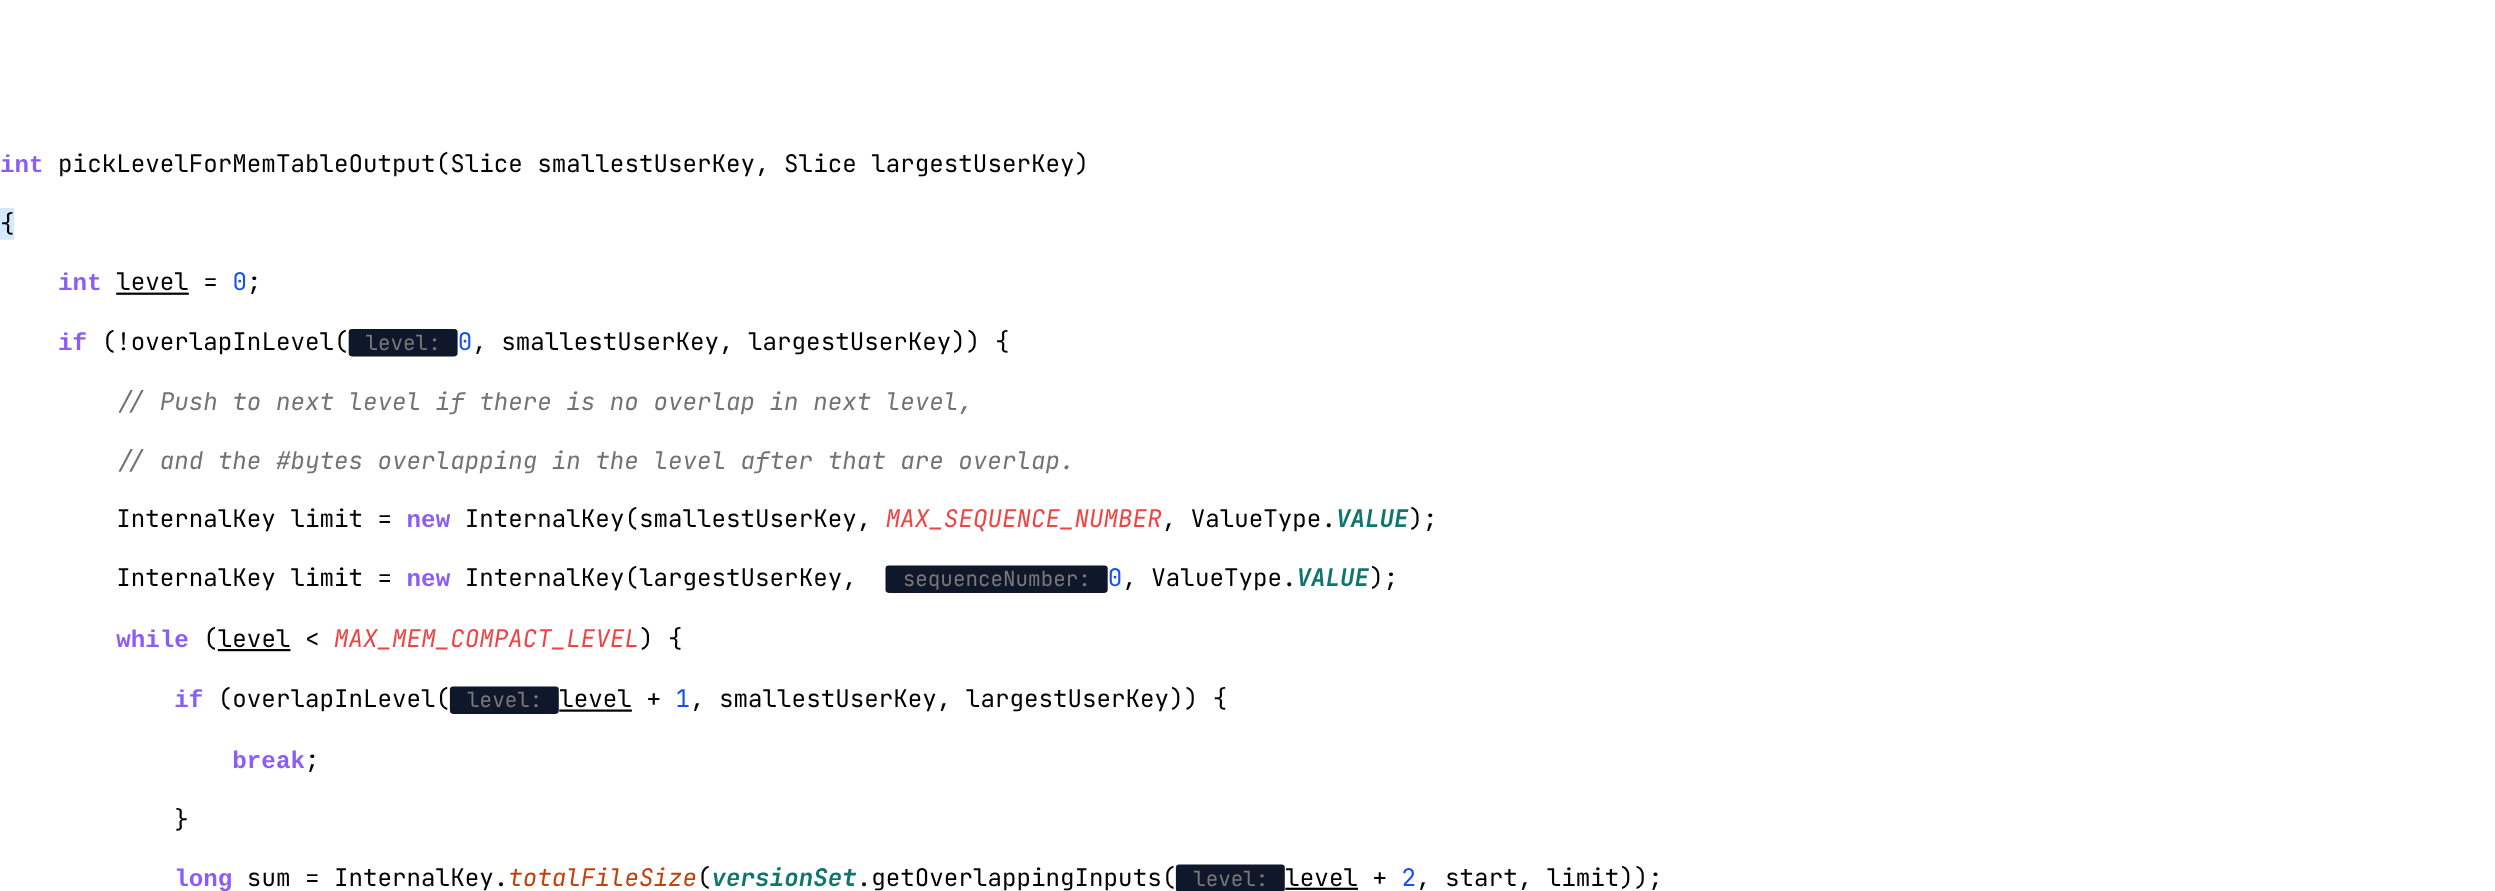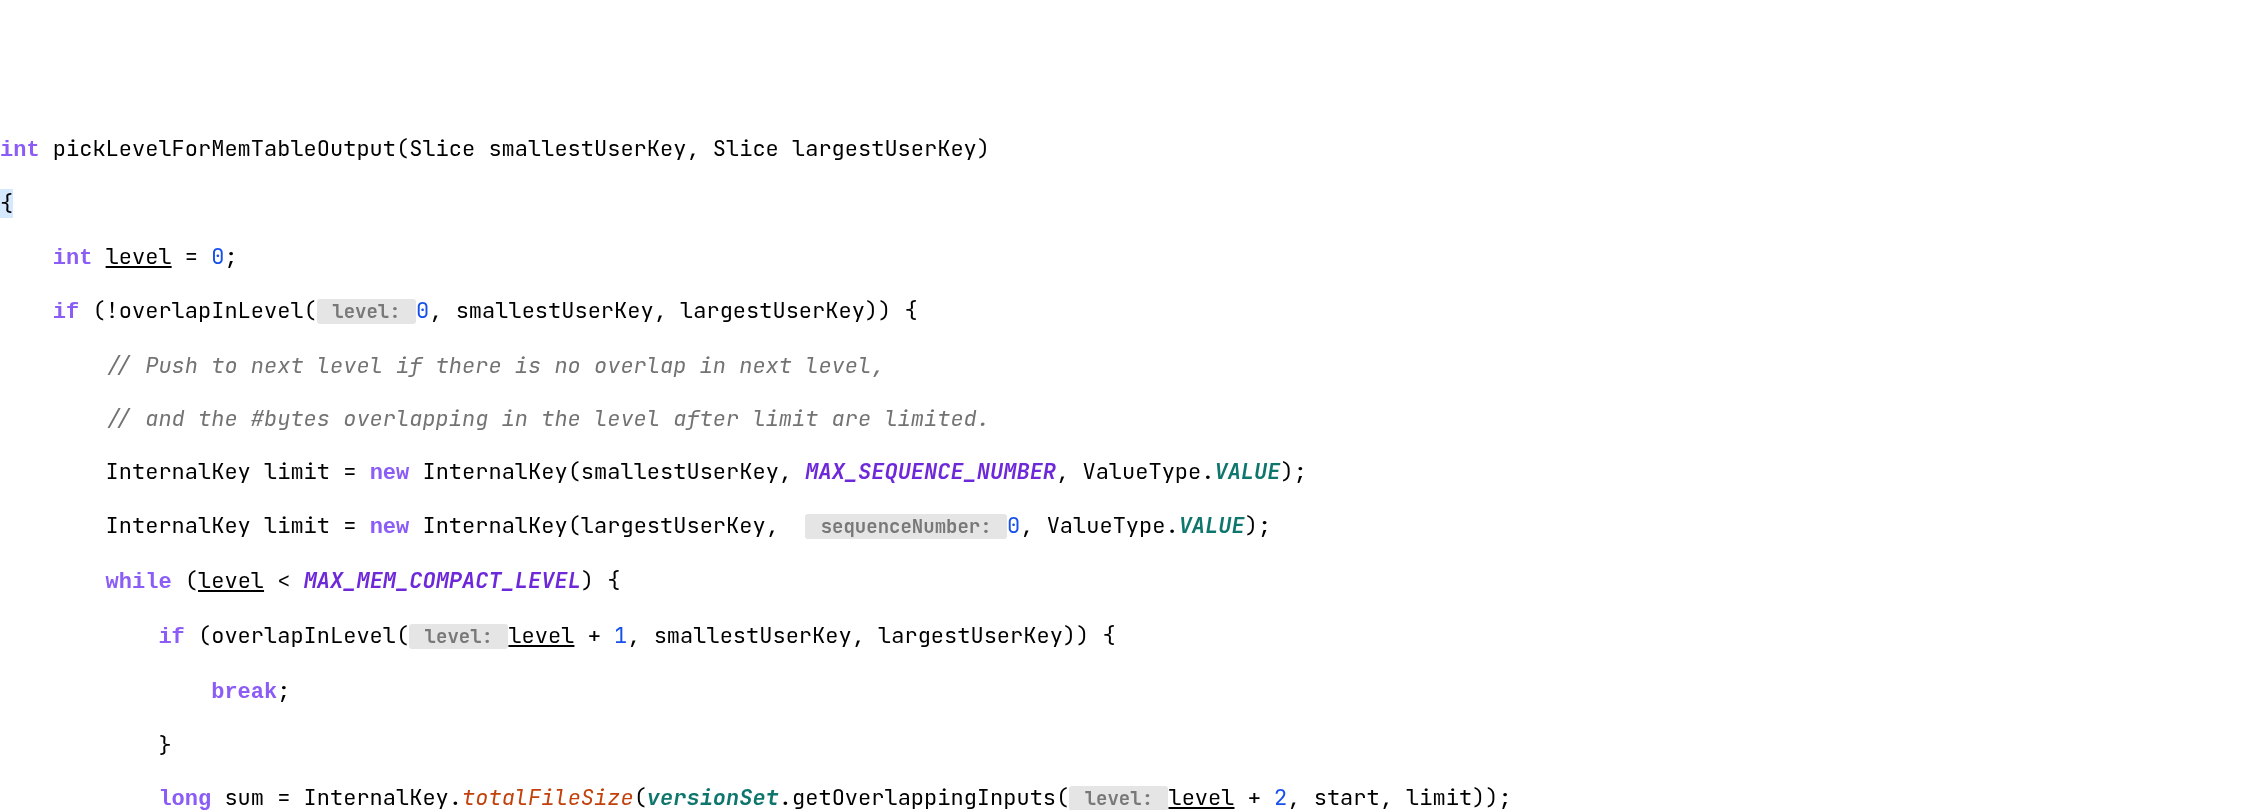--- a/index.html
+++ b/index.html
@@ -30,36 +30,36 @@
     }
     .num {
       color: #1750eb;
     }
     .comment {
       color: #737373;
       font-style: italic;
       text-align: right;
     }
     .const {
-      color: #6d28d9;
+      color: #ef4444;
       font-style: italic;
-      font-weight: bold;
+      font-weight: normal;
     }
     .method {
       color: #c2410c;
       font-style: italic;
     }
     .underline {
       text-decoration: underline;
     }
     .hint {
-      background: #e5e5e5;
+      background: #0f172a;
       color: #787878;
       font-style: normal;
-      font-weight: bold;
+      font-weight: normal;
       padding: 0 4px;
       border-radius: 3px;
       font-size: 19px;
     }
     .brace-hl {
       background: #d4e8ff;
     }
     .field-access {
       color: #0f766e;
       font-style: italic;
@@ -70,21 +70,21 @@
 <body>
 
 
 
 <div class="code-container">
 <span class="line"><span class="kw">int</span> <span>pickLevelForMemTableOutput</span><span>(Slice smallestUserKey, Slice largestUserKey)</span></span>
 <span class="line"><span class="brace-hl">{</span></span>
 <span class="line">    <span class="kw">int</span> <span class="underline">level</span><span> = </span><span class="num">0</span><span>;</span></span>
 <span class="line">    <span class="kw">if</span><span> (!overlapInLevel(</span><span class="hint"> level: </span><span class="num">0</span><span>, smallestUserKey, largestUserKey)) {</span></span>
 <span class="line">        <span class="comment">// Push to next level if there is no overlap in next level,</span></span>
-<span class="line">        <span class="comment">// and the #bytes overlapping in the level after limit are limited.</span></span>
+<span class="line">        <span class="comment">// and the #bytes overlapping in the level after that are overlap.</span></span>
 <span class="line">        <span>InternalKey limit = </span><span class="kw">new</span><span> InternalKey(smallestUserKey, </span><span class="const">MAX_SEQUENCE_NUMBER</span><span>, ValueType.</span><span class="field-access">VALUE</span><span>);</span></span>
 <span class="line">        <span>InternalKey limit = </span><span class="kw">new</span><span> InternalKey(largestUserKey, </span> <span class="hint"> sequenceNumber: </span><span class="num">0</span><span>, ValueType.</span><span class="field-access">VALUE</span><span>);</span></span>
 <span class="line">        <span class="kw">while</span><span> (</span><span class="underline">level</span><span> &lt; </span><span class="const">MAX_MEM_COMPACT_LEVEL</span><span>) {</span></span>
 <span class="line">            <span class="kw">if</span><span> (overlapInLevel(</span><span class="hint"> level: </span><span class="underline">level</span><span> + </span><span class="num">1</span><span>, smallestUserKey, largestUserKey)) {</span></span>
 <span class="line">                <span class="kw">break</span><span>;</span></span>
 <span class="line">            <span>}</span></span>
 <span class="line">            <span class="kw">long</span><span> sum = InternalKey.</span><span class="method">totalFileSize</span><span>(</span><span class="field-access">versionSet</span><span>.getOverlappingInputs(</span><span class="hint"> level: </span><span class="underline">level</span><span> + </span><span class="num">2</span><span>, start, limit));</span></span>
 
 
 

